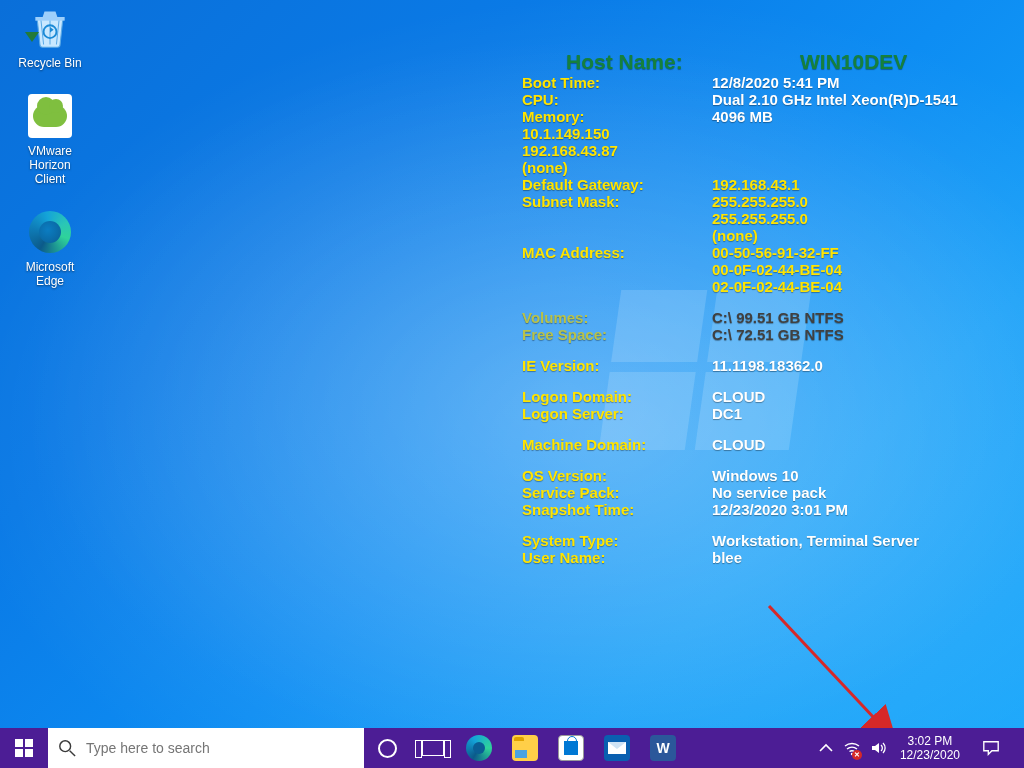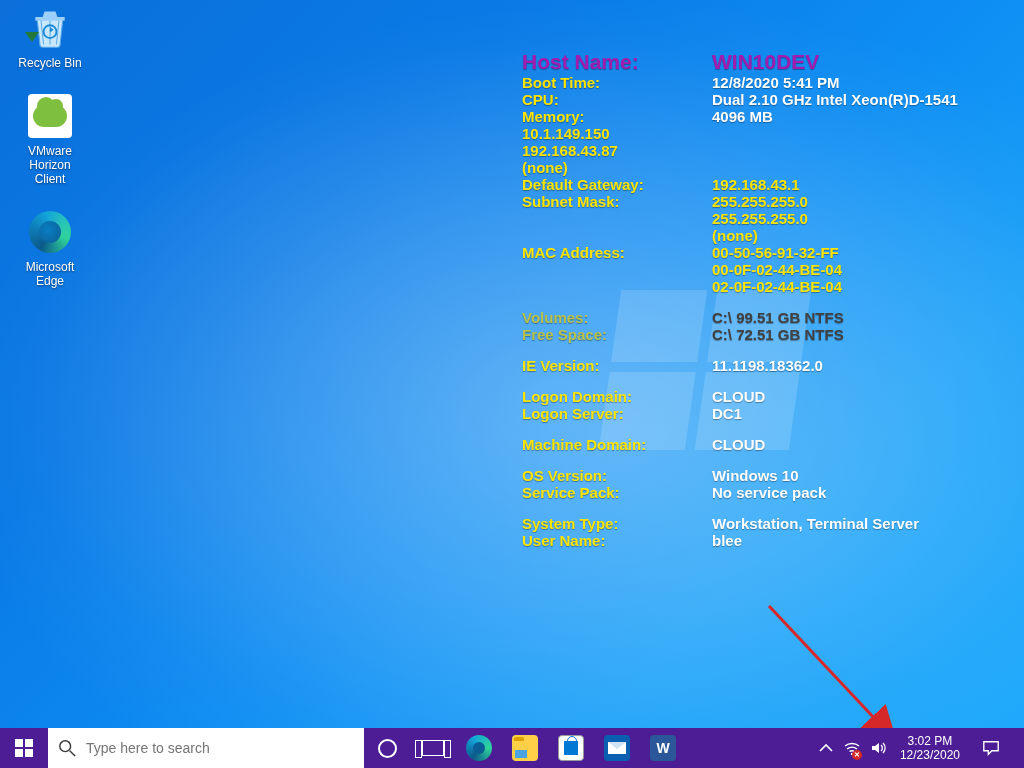--- a/index.html
+++ b/index.html
@@ -50,21 +50,21 @@
   .horizon .cloud::after{ width:14px; height:14px; right:4px; top:-6px; }
   .horizon .tri{ position:absolute; left:15px; top:28px; width:0;height:0;border-left:7px solid transparent;border-right:7px solid transparent;border-top:10px solid #237a3a;}
 
   
   .bginfo { position:absolute; left:522px; top:50px; width:480px;
             font-family: Tahoma, Verdana, sans-serif; font-size:15px; font-weight:700;
             text-shadow: 0 1px 1px rgba(0,0,0,.35); }
   .row { display:flex; }
   .lab { width:190px; }
   .val { flex:1; }
-  .orange { color:#a21caf; }
+  .orange { color:#15803d;margin-left:44px; }
   .yellow { color:#ffe400; }
   .white  { color:#ffffff; }
   .blue   { color:#404040; }
   .olive  { color:#b8c24a; }
   .row.big .lab, .row.big .val { font-size:21px; }
   .gap-md { height:14px; }
 
   
   .arrow { position:absolute; left:763px; top:600px; width:140px; height:145px; pointer-events:none; }
 
@@ -220,20 +220,24 @@
     </div>
     <div class="gap-md"></div>
     <div class="row">
       <div class="lab yellow">OS Version:</div>
       <div class="val white">Windows 10</div>
     </div>
     <div class="row">
       <div class="lab yellow">Service Pack:</div>
       <div class="val white">No service pack</div>
     </div>
+    <div class="row">
+      <div class="lab yellow">Snapshot Time:</div>
+      <div class="val white">12/23/2020 3:01 PM</div>
+    </div>
     <div class="gap-md"></div>
     <div class="row">
       <div class="lab yellow">System Type:</div>
       <div class="val white">Workstation, Terminal Server</div>
     </div>
     <div class="row">
       <div class="lab yellow">User Name:</div>
       <div class="val white">blee</div>
     </div>
   </div>

